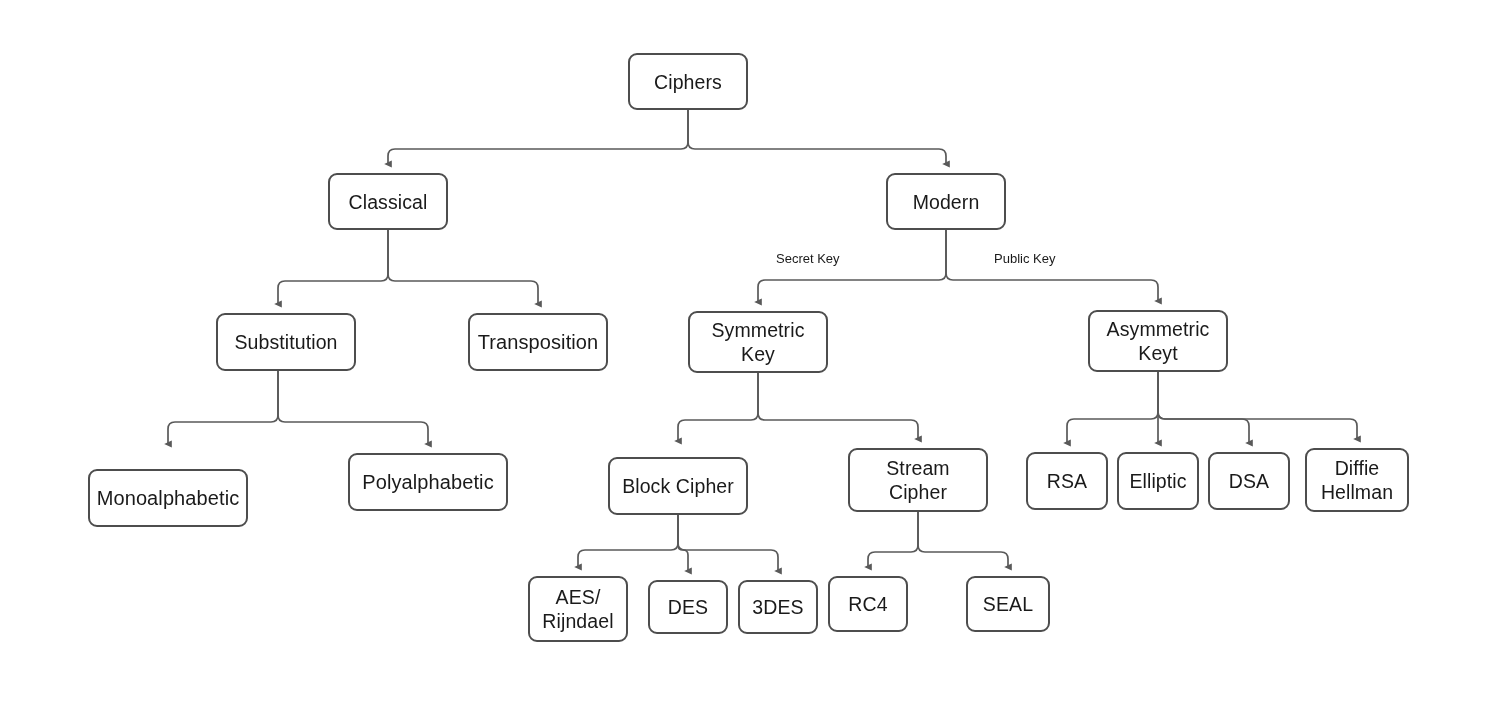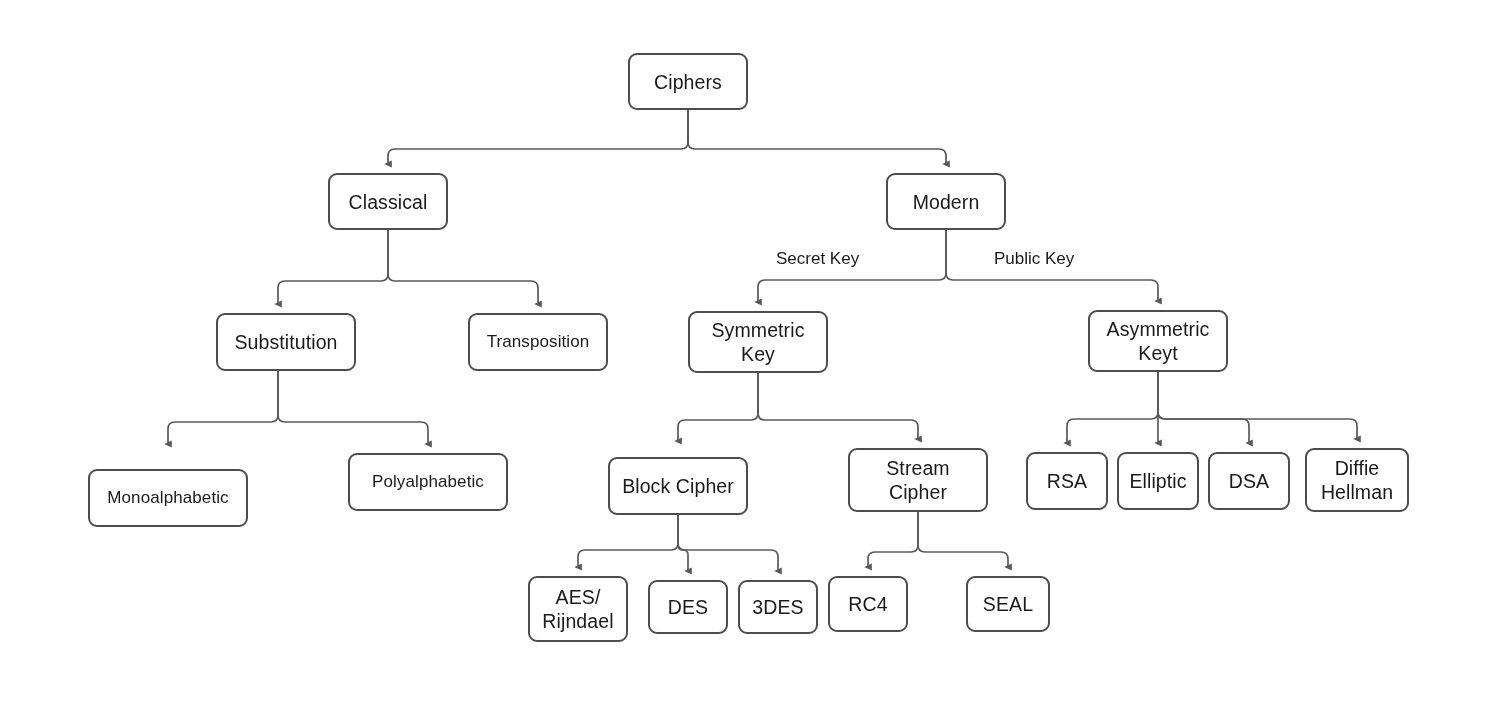--- a/index.html
+++ b/index.html
@@ -37,25 +37,25 @@
     align-items: center;
     justify-content: center;
     text-align: center;
     color: #1a1a1a;
     font-size: 19.5px;
     line-height: 24px;
     letter-spacing: 0.1px;
     white-space: pre-line;
     z-index: 2;
   }
-  .node.tight { font-size: 17px; text-align: center; }
+  .node.tight { font-size: 20px; text-align: center; }
   .edge-label {
     position: absolute;
     color: #1a1a1a;
-    font-size: 17px;
+    font-size: 13px;
     line-height: 22px;
     background: #ffffff;
     padding: 0 4px;
     white-space: nowrap;
     z-index: 3;
   }
 </style>
 </head>
 <body>
 

